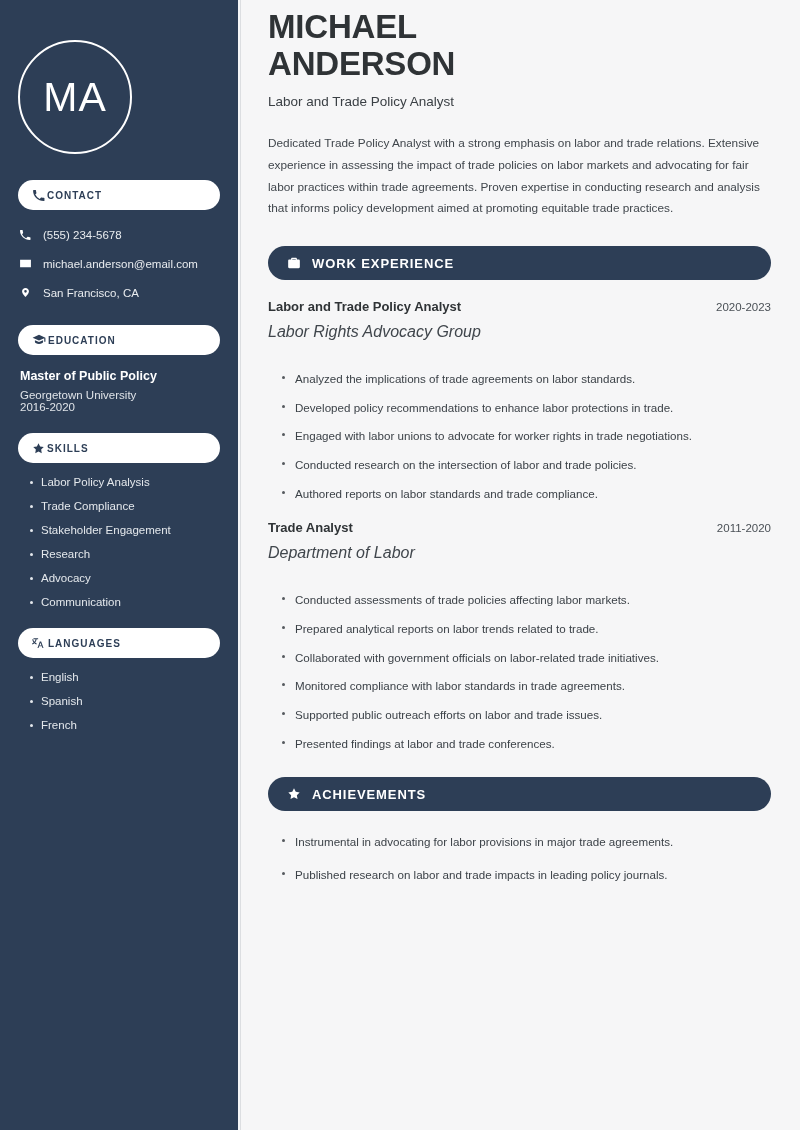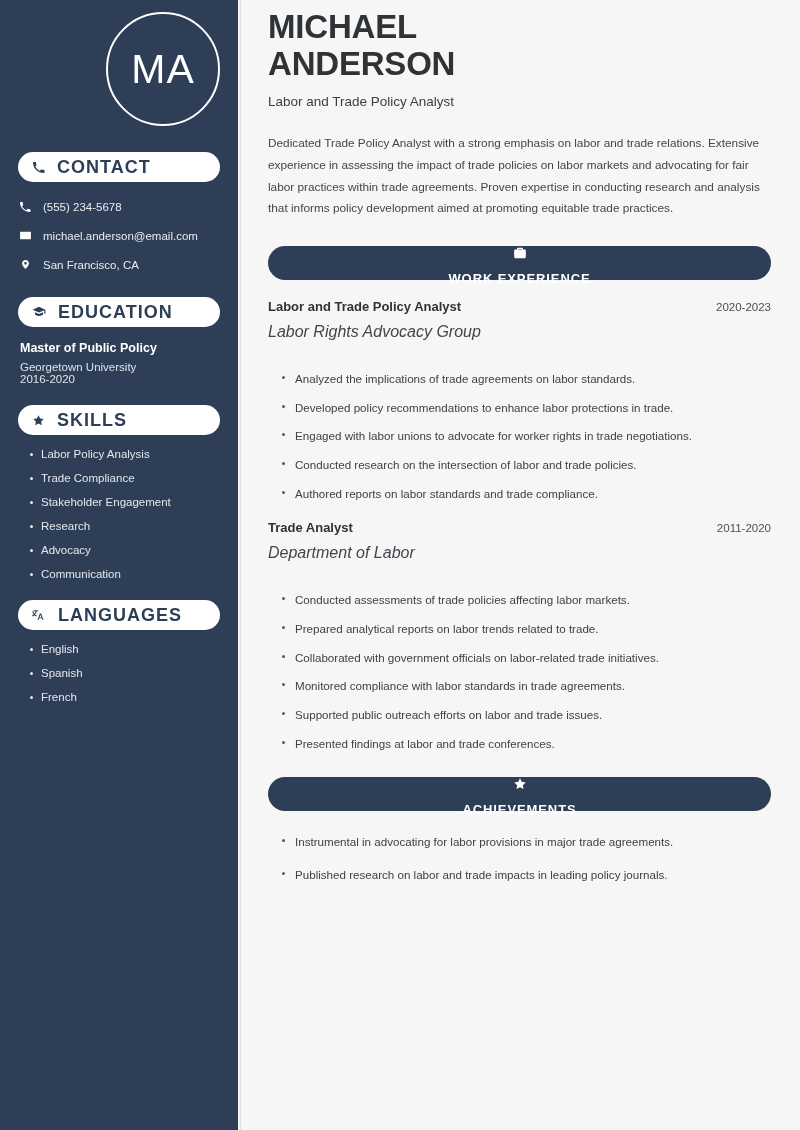--- a/index.html
+++ b/index.html
@@ -32,22 +32,22 @@
   .sidebar::after {
     content: "";
     position: absolute;
     top: 0; right: -3px;
     width: 1px; height: 100%;
     background: #dcdee1;
   }
 
   .avatar-wrap {
     display: flex;
-    justify-content: flex-end;
-    padding-top: 12px;
+    justify-content: flex-start;
+    padding-top: 40px;
   }
   .avatar {
     width: 114px;
     height: 114px;
     border: 2px solid #ffffff;
     border-radius: 50%;
     display: flex;
     align-items: center;
     justify-content: center;
   }
@@ -60,23 +60,23 @@
   }
 
   
   .pill {
     background: #ffffff;
     color: #2d3e56;
     border-radius: 999px;
     height: 30px;
     display: flex;
     align-items: center;
-    gap: 12px;
+    gap: 2px;
     padding: 0 14px;
-    font-size: 18px;
+    font-size: 10px;
     font-weight: bold;
     letter-spacing: 1.0px;
   }
   .pill .ico { display: flex; align-items: center; }
   .pill svg { display: block; }
 
   .sb-section { margin-top: 20px; }
   .sb-section.first { margin-top: 26px; }
 
   .contact-list { margin-top: 12px; }
@@ -153,21 +153,20 @@
     border-radius: 999px;
     height: 34px;
     display: flex;
     align-items: center;
     gap: 11px;
     padding: 0 19px;
     font-size: 13px;
     font-weight: bold;
     letter-spacing: 0.9px;
     margin-top: 26px;
-    flex-direction: column;
   }
   .bar svg { display: block; }
 
   .job { margin-top: 19px; }
   .job-head {
     display: flex;
     justify-content: space-between;
     align-items: baseline;
     gap: 12px;
   }

